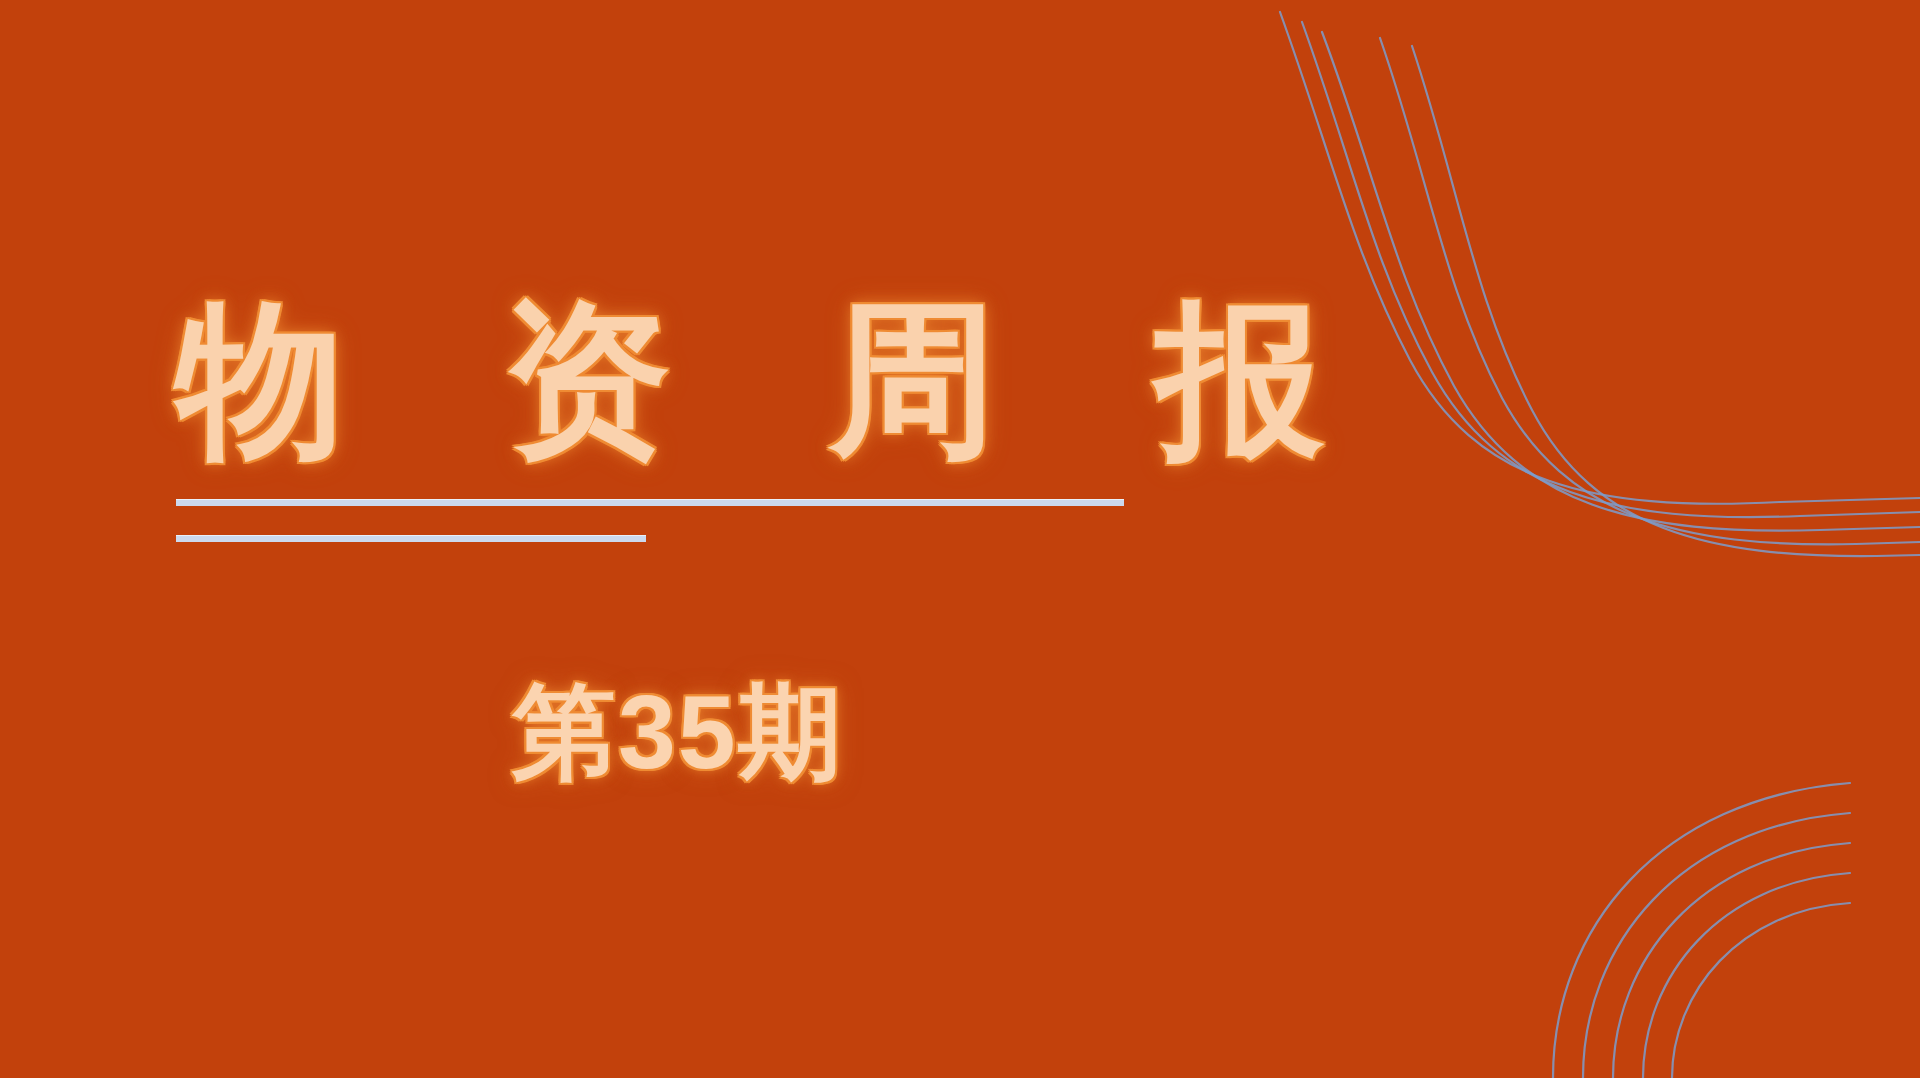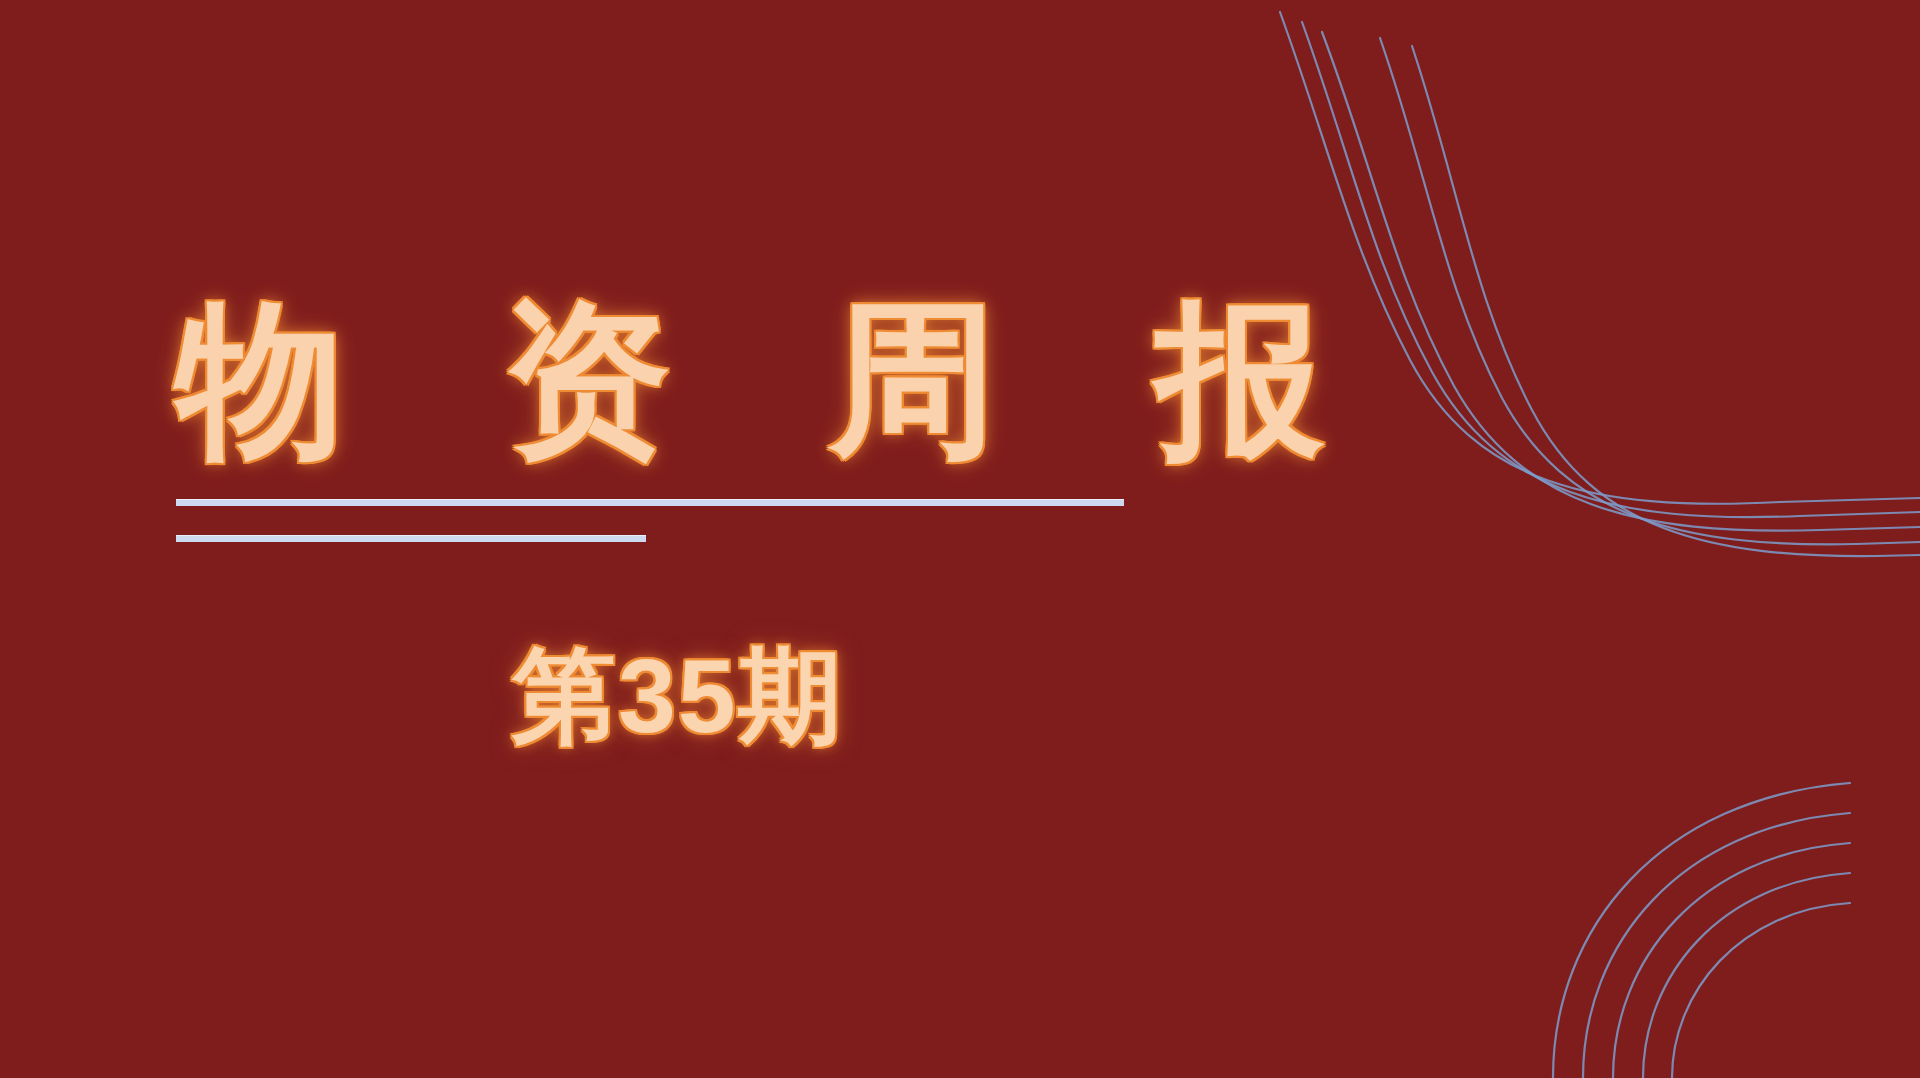--- a/index.html
+++ b/index.html
@@ -6,21 +6,21 @@
   html, body {
     margin: 0;
     padding: 0;
     background: #0b3a80;
   }
   #slide {
     position: relative;
     width: 1920px;
     height: 1078px;
     overflow: hidden;
-    background: #7f1d1d;
+    background: #c2410c;
     font-family: "Liberation Sans", "DejaVu Sans", sans-serif;
   }
 
   
   .deco {
     position: absolute;
     pointer-events: none;
   }
   .deco-tr {
     top: 0;
@@ -86,21 +86,21 @@
     border-top: 1px solid #e9f0f9;
     box-sizing: border-box;
   }
   .rule-long  { width: 948px; }
   .rule-short { width: 470px; margin-top: 29px; }
 
   
   .subtitle {
     position: absolute;
     left: 512px;
-    top: 638px;
+    top: 674px;
     font-size: 104px;
     line-height: 1.12;
     font-weight: 700;
     letter-spacing: 2px;
     color: #fbd4b0;
     white-space: nowrap;
     text-shadow:
        2px 0 0 #ef8b33,
       -2px 0 0 #ef8b33,
        0 2px 0 #ef8b33,

